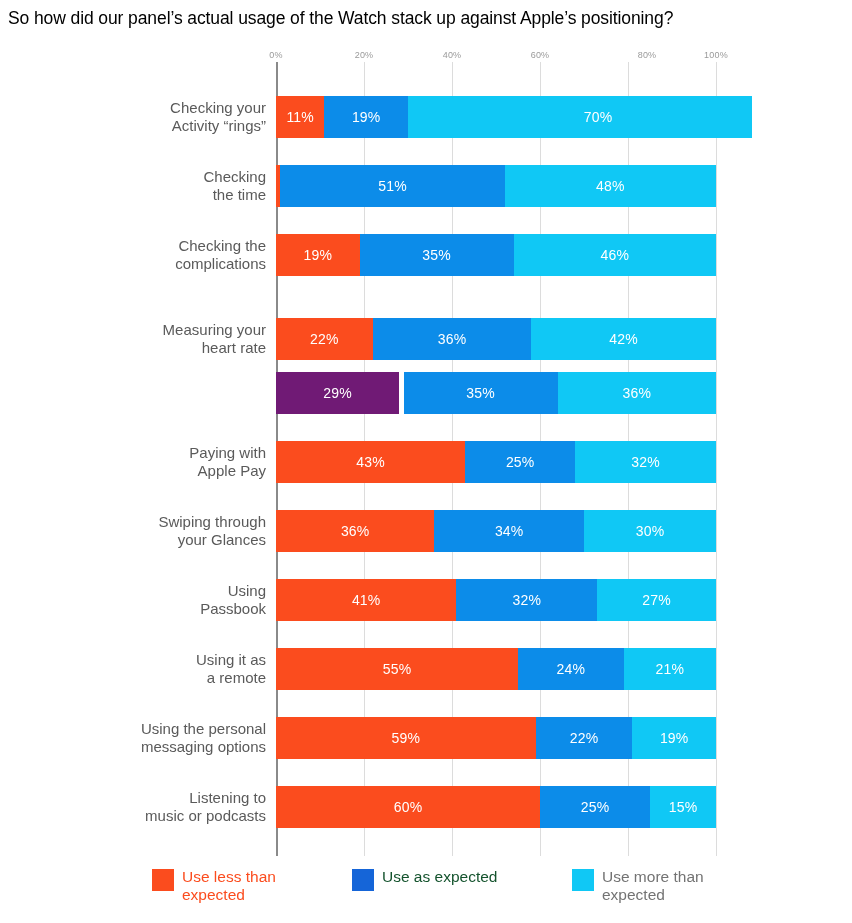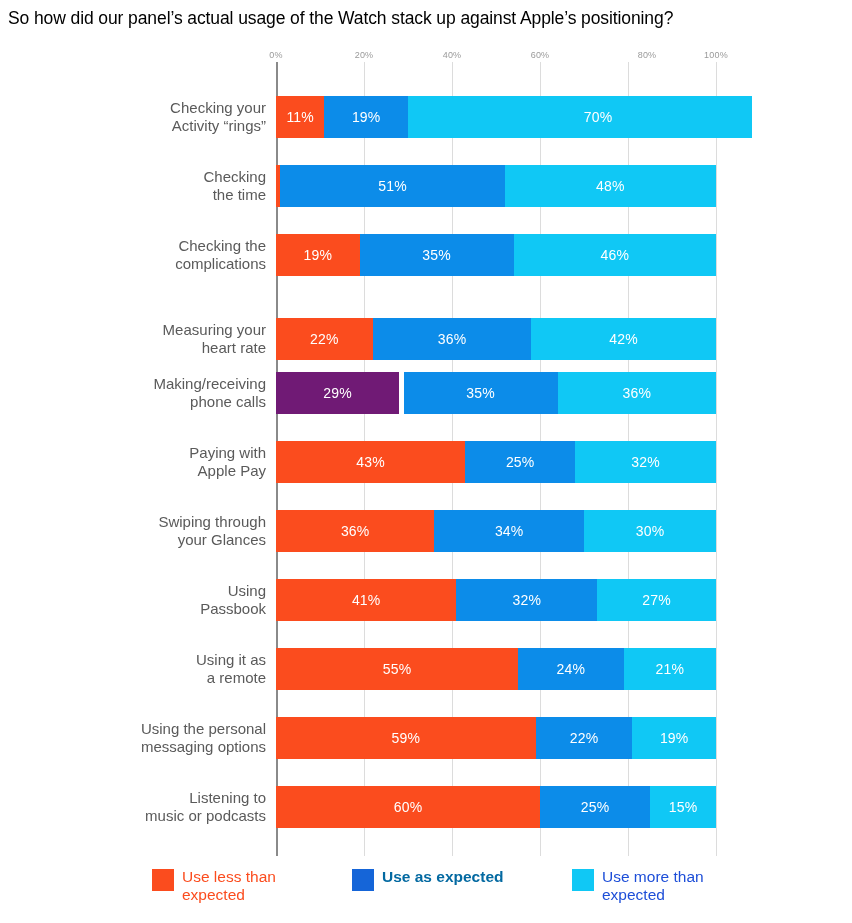--- a/index.html
+++ b/index.html
@@ -204,22 +204,20 @@
           </div>
           <div class="seg" style="left: 96.8px; width: 158.4px; background: rgb(12, 140, 233);">
             <span class="seg-label">36%</span>
           </div>
           <div class="seg" style="left: 255.2px; width: 184.8px; background: rgb(16, 200, 245);">
             <span class="seg-label">42%</span>
           </div>
         </div>
       </div>
       <div class="row" style="top: 372px;">
-        <div class="row-label">Making/receiving
-phone calls</div>
         <div class="bar-track">
           <div class="seg" style="left: 0px; width: 123px; background: #701a75;">
             <span class="seg-label">29%</span>
           </div>
           <div class="seg" style="left: 127.6px; width: 154px; background: rgb(12, 140, 233);">
             <span class="seg-label">35%</span>
           </div>
           <div class="seg" style="left: 281.6px; width: 158.4px; background: rgb(16, 200, 245);">
             <span class="seg-label">36%</span>
           </div>
@@ -319,20 +317,20 @@
 </div>
 
 <div id="legend">
     <div class="legend-item" style="left: 152px;">
       <div class="legend-swatch" style="background: rgb(251, 76, 30);"></div>
       <div class="legend-text" style="color: rgb(251, 76, 30);">Use less than
 expected</div>
     </div>
     <div class="legend-item" style="left: 352px;">
       <div class="legend-swatch" style="background: rgb(21, 101, 216);"></div>
-      <div class="legend-text" style="color: #0369a1; font-weight: bold;">Use as expected</div>
+      <div class="legend-text" style="color: #14532d;">Use as expected</div>
     </div>
     <div class="legend-item" style="left: 572px;">
       <div class="legend-swatch" style="background: rgb(16, 200, 245);"></div>
-      <div class="legend-text" style="color: #1d4ed8;">Use more than
+      <div class="legend-text" style="color: #737373;">Use more than
 expected</div>
     </div>
   </div>
 
 </body></html>

